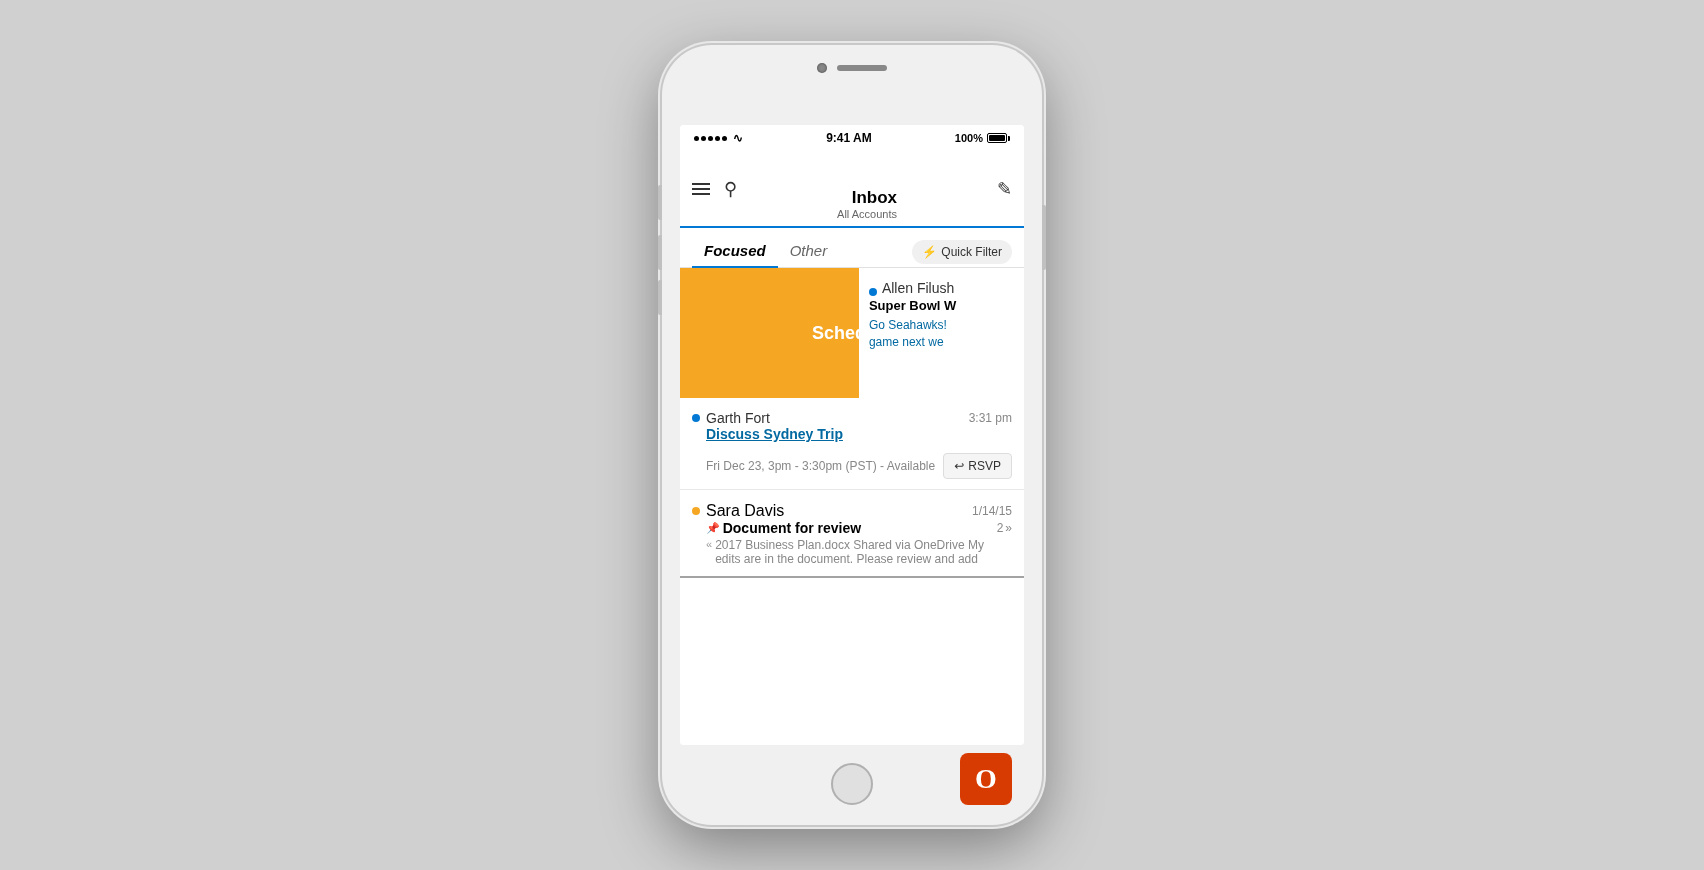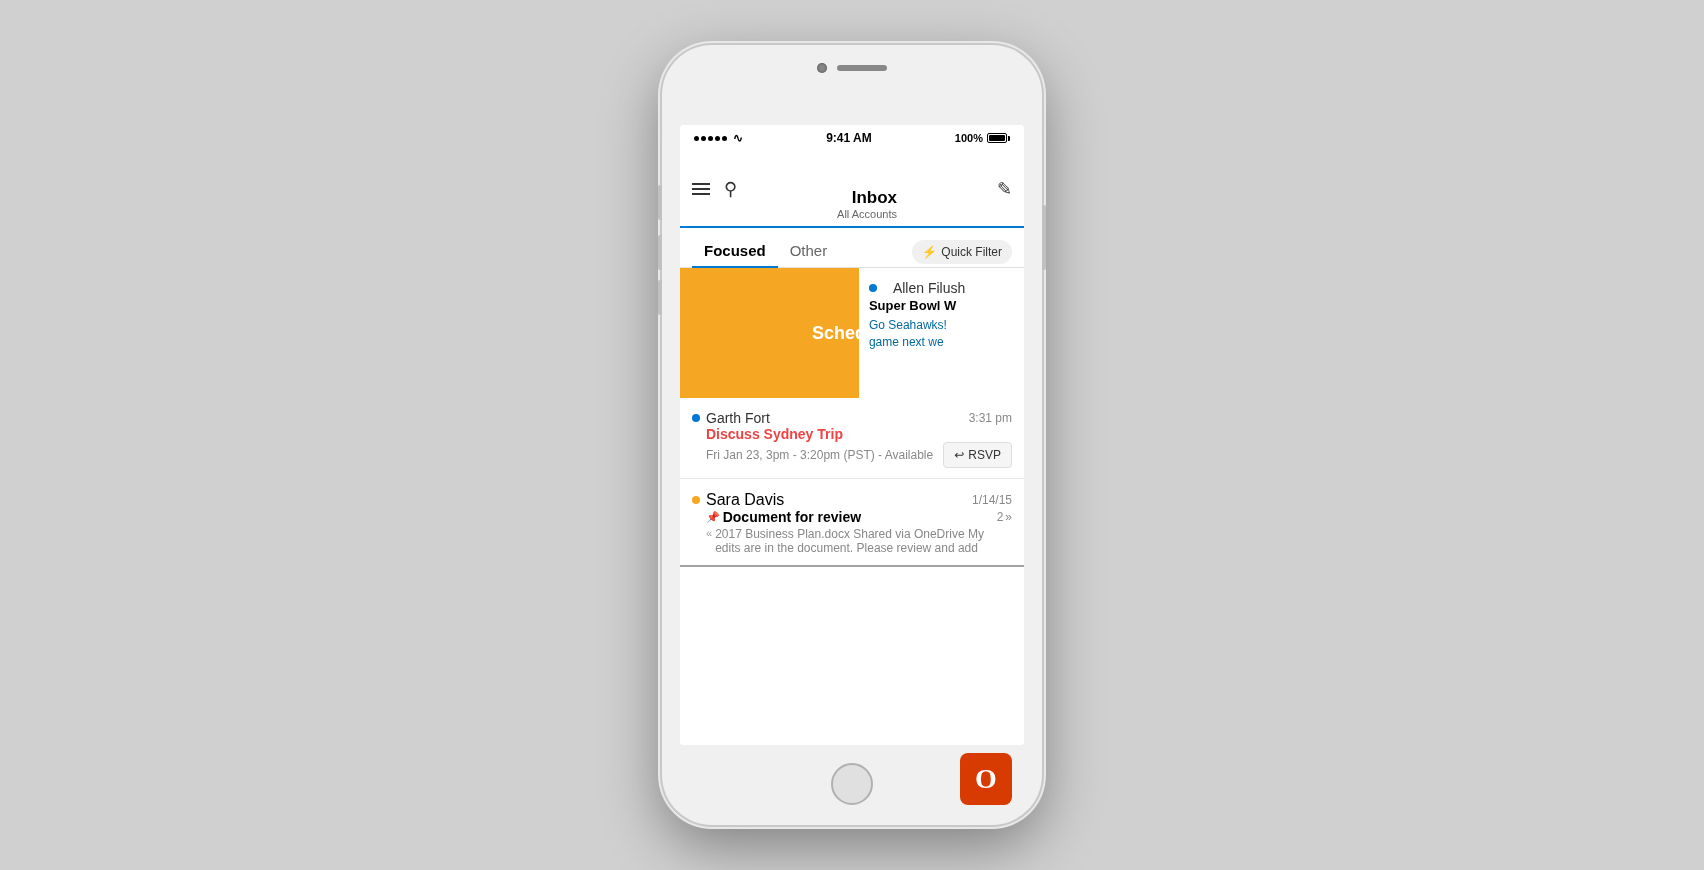--- a/index.html
+++ b/index.html
@@ -261,20 +261,21 @@
       background: #fff;
       flex-shrink: 0;
     }
 
     .tab-item {
       padding: 6px 12px 8px;
       font-size: 15px;
       color: #666;
       cursor: pointer;
       position: relative;
+      font-style: italic;
     }
 
     .tab-item.active {
       color: #000;
       font-weight: 600;
     }
 
     .tab-item.active::after {
       content: '';
       position: absolute;
@@ -338,22 +339,22 @@
       background: #fff;
       padding: 12px 10px;
       overflow: hidden;
     }
 
     .email-sender-partial {
       font-size: 14px;
       color: #333;
       margin-bottom: 2px;
       display: flex;
-      align-items: center;
-      gap: 16px;
+      align-items: flex-end;
+      gap: 5px;
     }
 
     .unread-dot {
       width: 8px;
       height: 8px;
       border-radius: 50%;
       background: #0078d4;
       flex-shrink: 0;
     }
 
@@ -400,23 +401,24 @@
     }
 
     .email-time {
       font-size: 12px;
       color: #888;
     }
 
     .email-subject {
       font-size: 14px;
       font-weight: 700;
-      color: #ef4444;
-      margin-bottom: 0;
+      color: #0369a1;
+      margin-bottom: 11px;
       padding-left: 14px;
+      text-decoration: underline;
     }
 
     .email-meta-row {
       display: flex;
       align-items: center;
       justify-content: space-between;
       padding-left: 14px;
     }
 
     .email-preview {
@@ -609,21 +611,21 @@
       <div class="email-item">
         <div class="email-row1">
           <div class="email-sender">
             <div class="unread-dot"></div>
             <span>Garth Fort</span>
           </div>
           <span class="email-time">3:31 pm</span>
         </div>
         <div class="email-subject">Discuss Sydney Trip</div>
         <div class="email-meta-row">
-          <span class="email-preview">Fri Jan 23, 3pm - 3:20pm (PST) - Available</span>
+          <span class="email-preview">Fri Dec 23, 3pm - 3:30pm (PST) - Available</span>
           <button class="rsvp-btn">
             <span>↩</span>
             <span>RSVP</span>
           </button>
         </div>
       </div>
 
       <div class="email-item-sara">
         <div class="sara-row1">
           <div class="sara-left">

